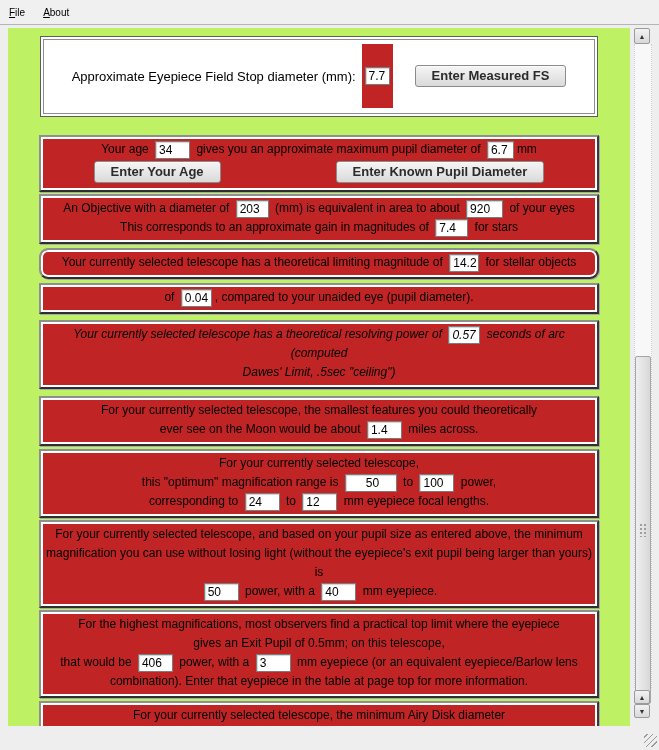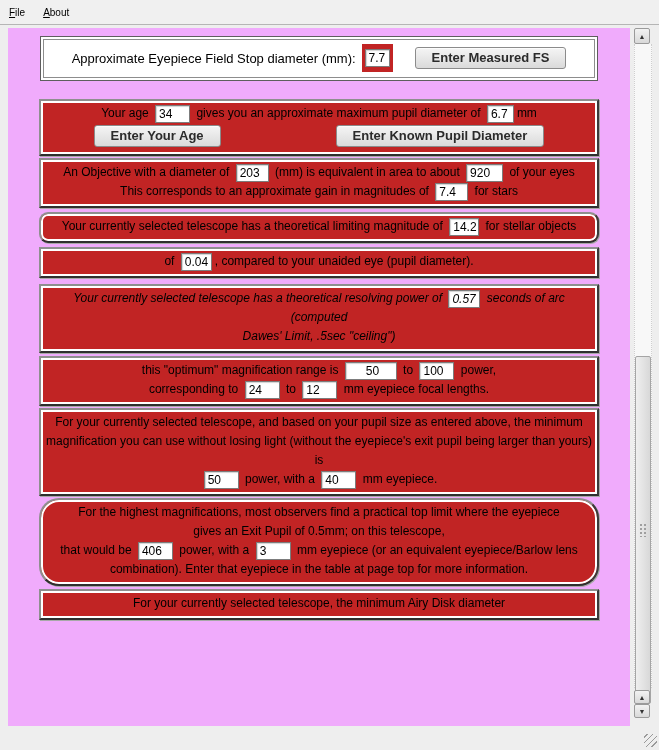--- a/index.html
+++ b/index.html
@@ -6,28 +6,28 @@
   body{font-family:"Liberation Sans",sans-serif;}
   .window{position:relative;width:659px;height:750px;background:#eeeeee;overflow:hidden;}
 
   
   .menubar{position:absolute;left:0;top:0;width:659px;height:24px;background:#f0f0f0;
            border-bottom:1px solid #b5b5b5;display:flex;align-items:center;}
   .menu-item{font-size:10px;color:#000;padding:3px 9px;cursor:default;}
   .menu-item::first-letter{text-decoration:underline;}
 
   
-  .content{position:absolute;left:8px;top:28px;width:622px;height:698px;background:#f0abfc;overflow:hidden;}
+  .content{position:absolute;left:8px;top:28px;width:622px;height:698px;background:#bef264;overflow:hidden;}
 
   
   .topbox{width:540px;margin:8px auto 0;background:#fff;border:1px solid #5e5e5e;
           box-shadow:inset 0 0 0 2px #ffffff, inset 0 0 0 3px #8d8d8d;
           padding:7px 8px 8px;display:flex;align-items:center;justify-content:center;}
   .topbox-label{font-size:13px;color:#000;margin-right:6px;}
-  .red-wrap{background:var(--panel-red,#c12424);padding:5px 3px;display:inline-flex;align-items:flex-end;margin-right:22px;}
+  .red-wrap{background:var(--panel-red,#c12424);padding:23px 3px;display:inline-flex;align-items:flex-end;margin-right:22px;}
 
   
   .entry{display:inline-block;background:#fff;border:1px solid #7c7c7c;height:16px;line-height:16px;
          font-size:12px;color:#000;text-align:left;padding-left:3px;margin:0 3px;overflow:hidden;
          white-space:nowrap;vertical-align:middle;box-shadow:inset 1px 1px 1px rgba(0,0,0,.18);}
 
   
   .btn{font-family:"Liberation Sans",sans-serif;font-size:13px;font-weight:bold;color:#2b2b2b;
        background:linear-gradient(#f5f5f5,#dadada);border:1px solid #8b8b8b;border-radius:3px;
        padding:2px 16px 3px;box-shadow:inset 0 1px 0 rgba(255,255,255,.7);cursor:default;}
@@ -41,21 +41,21 @@
   .spacer{display:inline-block;height:1px;}
 
   #panel-age-pupil{margin-top:0;}
   #panel-objective{margin-top:2px;}
   #panel-limiting-magnitude{margin-top:4px;border-radius:9px;}
   #panel-brightness-factor{margin-top:4px;}
   #panel-resolving-power{margin-top:6px;font-style:italic;}
   #panel-moon-features{margin-top:7px;}
   #panel-optimum-magnification{margin-top:3px;}
   #panel-minimum-magnification{margin-top:2px;}
-  #panel-highest-magnification{margin-top:2px;border-radius:20px;}
+  #panel-highest-magnification{margin-top:2px;}
   #panel-airy-disk{margin-top:3px;}
 
   
   .scrollbar{position:absolute;left:634px;top:28px;width:18px;height:690px;}
   .sb-track{position:absolute;left:0;top:16px;width:16px;height:644px;background:#f8f8f8;
             border-left:1px dotted #cfcfcf;border-right:1px dotted #cfcfcf;}
   .sb-btn{position:absolute;left:0;width:16px;background:linear-gradient(#f2f2f2,#d9d9d9);
           border:1px solid #9a9a9a;border-radius:2px;display:flex;align-items:center;justify-content:center;
           font-size:7px;color:#333;box-sizing:border-box;cursor:default;}
   .sb-btn-top{top:0;height:16px;}
@@ -104,21 +104,26 @@
         <div class="panel" id="panel-limiting-magnitude">
           <div class="pline"><span>Your currently selected telescope has a theoretical limiting magnitude of </span><span class="entry" style="width: 25px;">14.2</span><span> for stellar objects</span></div>
         </div>
         <div class="panel" id="panel-brightness-factor">
           <div class="pline"><span>of </span><span class="entry" style="width: 26px;">0.04</span><span>, compared to your unaided eye (pupil diameter).</span></div>
         </div>
         <div class="panel" id="panel-resolving-power">
           <div class="pline"><span>Your currently selected telescope has a theoretical resolving power of </span><span class="entry" style="width: 27px;">0.57</span><span> seconds of arc (computed</span></div>
           <div class="pline"><span>Dawes' Limit, .5sec "ceiling")</span></div>
         </div>
+        <div class="panel" id="panel-moon-features">
+          <div class="pline"><span>For your currently selected telescope, the smallest features you could theoretically</span></div>
+          <div class="pline"><span>ever see on the Moon would be about </span><span class="entry" style="width: 30px;">1.4</span><span> miles across.</span></div>
+        </div>
         <div class="panel" id="panel-optimum-magnification">
+          <div class="pline"><span>For your currently selected telescope,</span></div>
           <div class="pline"><span>this "optimum" magnification range is </span><span class="entry" style="width: 30px; padding-left: 20px;">50</span><span> to </span><span class="entry" style="width: 30px;">100</span><span> power,</span></div>
           <div class="pline"><span>corresponding to </span><span class="entry" style="width: 30px;">24</span><span> to </span><span class="entry" style="width: 30px;">12</span><span> mm eyepiece focal lengths.</span></div>
         </div>
         <div class="panel" id="panel-minimum-magnification">
           <div class="pline"><span>For your currently selected telescope, and based on your pupil size as entered above, the minimum</span></div>
           <div class="pline"><span>magnification you can use without losing light (without the eyepiece's exit pupil being larger than yours) is</span></div>
           <div class="pline"><span class="entry" style="width: 30px;">50</span><span> power, with a </span><span class="entry" style="width: 30px;">40</span><span> mm eyepiece.</span></div>
         </div>
         <div class="panel" id="panel-highest-magnification">
           <div class="pline"><span>For the highest magnifications, most observers find a practical top limit where the eyepiece</span></div>

